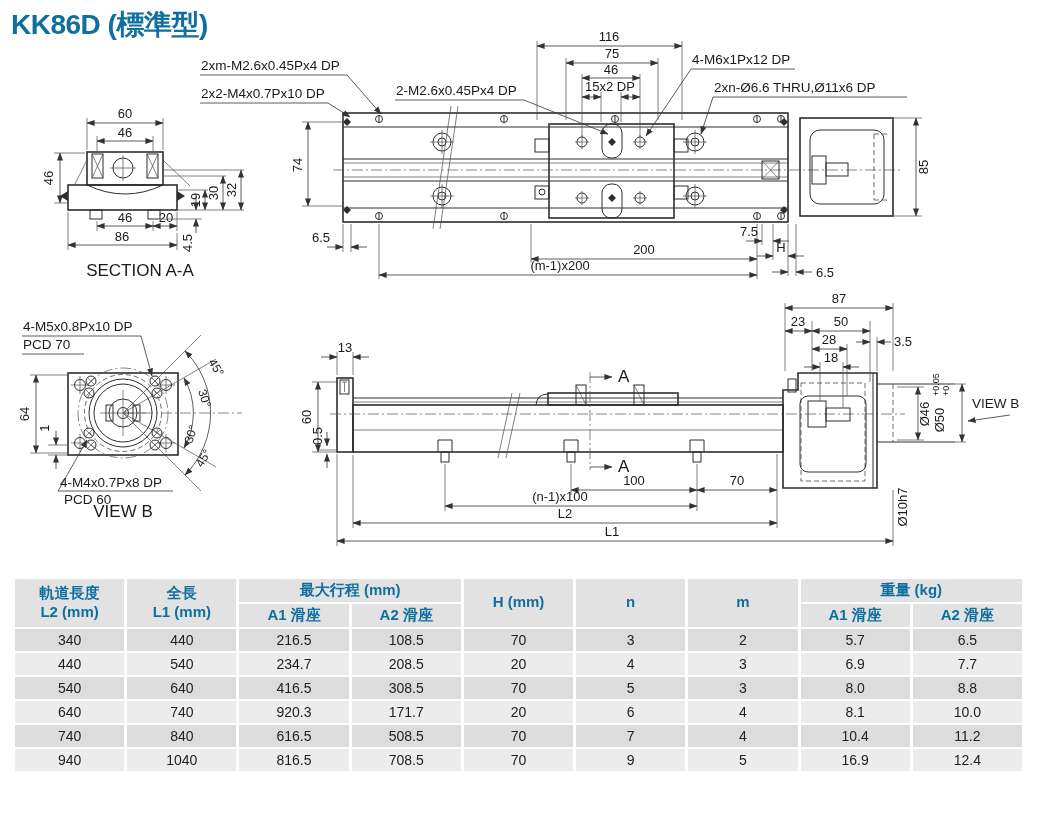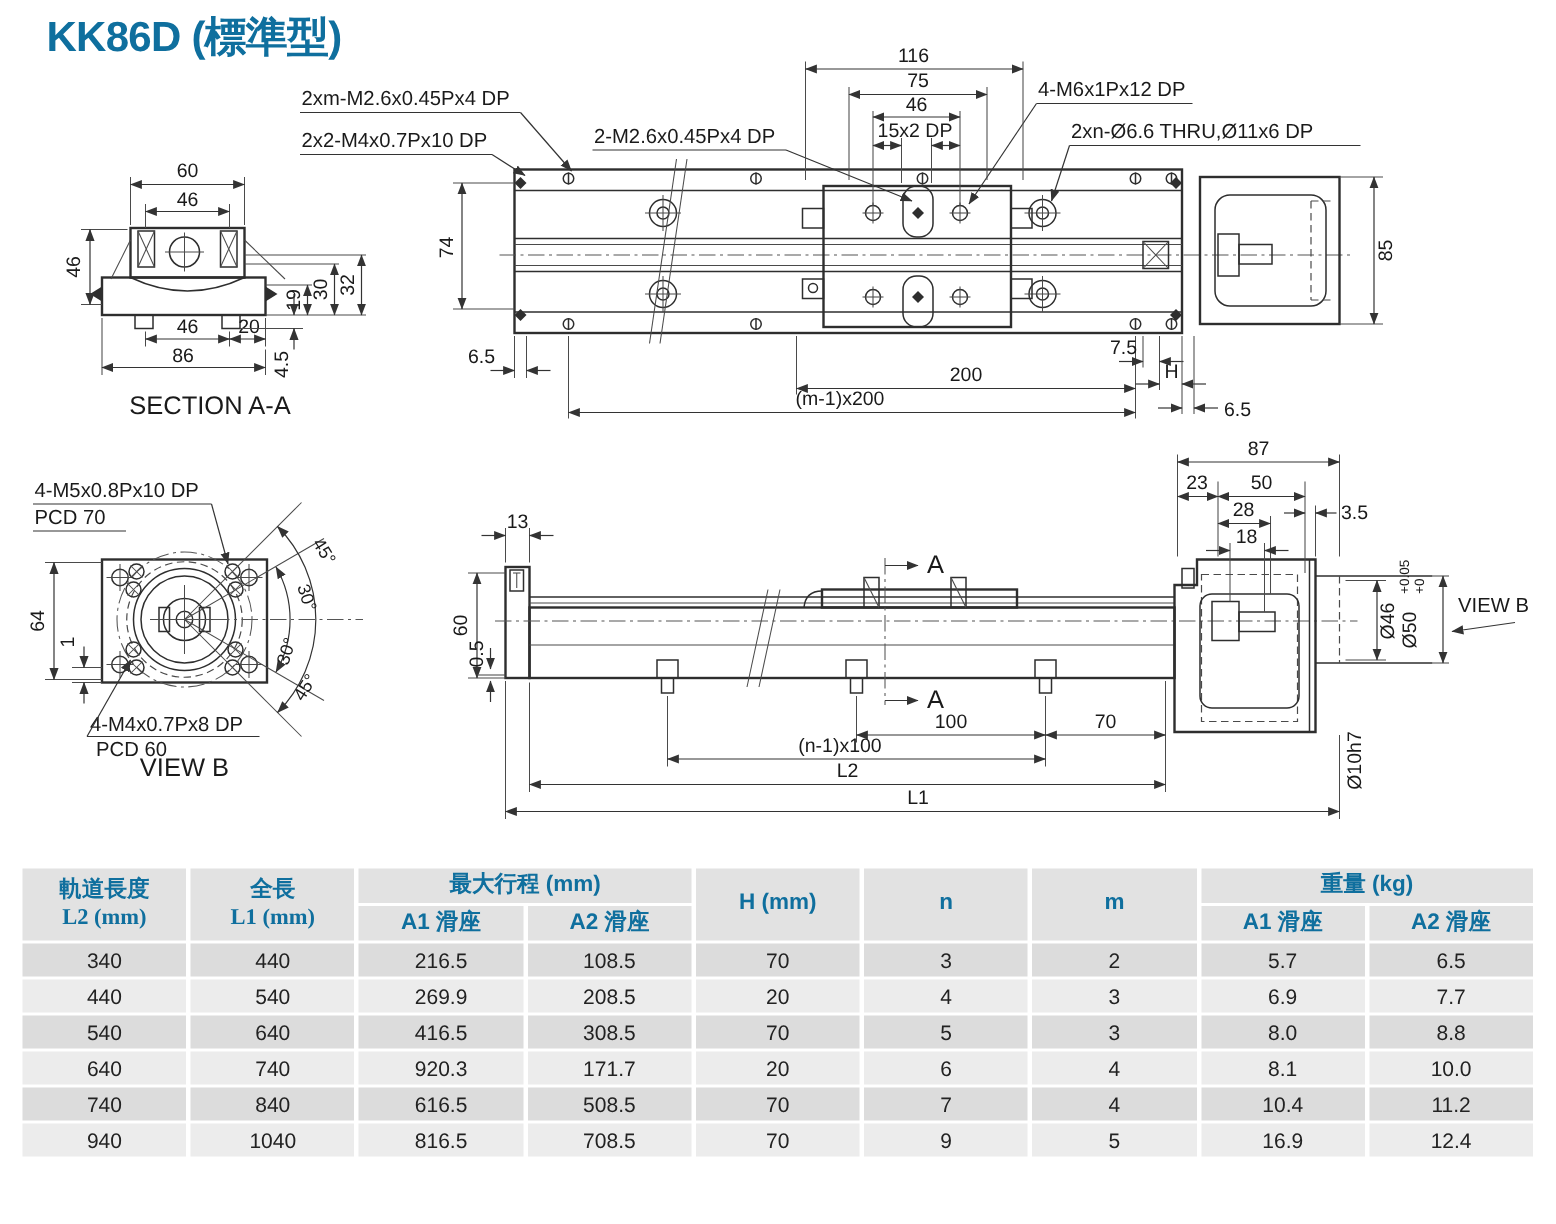--- a/index.html
+++ b/index.html
@@ -1,39 +1,39 @@
 <!DOCTYPE html>
 <html style="--accent: #0f6f9e;"><head>
 <meta charset="utf-8">
 <style>
   html,body{margin:0;padding:0;background:#fff;}
   body{width:1037px;height:816px;position:relative;overflow:hidden;
        font-family:"Liberation Sans",sans-serif;}
   .title{position:absolute;left:11px;top:6px;font-size:28px;font-weight:800;
-         letter-spacing:-0.5px;color:var(--accent,#0f6f9e);margin-left:20px;}
+         letter-spacing:-0.5px;color:var(--accent,#0f6f9e);}
   svg{position:absolute;left:0;top:0;}
   
   .st0{fill:none;stroke:#2e2e2e;stroke-width:1.6;}
   .st1{fill:none;stroke:#2e2e2e;stroke-width:1;}
   .st2{fill:none;stroke:#4a4a4a;stroke-width:0.7;}
   .dim{fill:none;stroke:#333;stroke-width:0.8;}
   .cl{fill:none;stroke:#555;stroke-width:0.7;stroke-dasharray:11 3 2 3;}
   .hd{fill:none;stroke:#4a4a4a;stroke-width:0.8;stroke-dasharray:5 3;}
   .fil{fill:#2e2e2e;stroke:none;}
   text{fill:#1a1a1a;font-family:"Liberation Sans",sans-serif;font-size:13px;}
   .cap{font-size:17px;}
   .ang{font-size:12px;}
   .tol{font-size:9px;}
   .lbl{font-size:13.5px;}
   
   .tablewrap{position:absolute;left:12px;top:577px;width:1013px;}
   table{width:100%;border-collapse:separate;border-spacing:3px 2px;table-layout:fixed;}
   th{background:#e2e2e2;color:var(--accent,#0f6f9e);font-weight:bold;
      font-size:15px;padding:2px 0;line-height:1.25;}
-  th span{display:block;font-family:Liberation Serif, serif;}
+  th span{display:block;}
   td{text-align:center;font-size:14px;color:#222;padding:3px 0;}
   tbody tr:nth-child(odd) td{background:#dcdcdc;}
   tbody tr:nth-child(even) td{background:#ececec;}
 </style>
 </head>
 <body>
 
 <div class="title">KK86D (標準型)</div>
 
 <svg width="1037" height="572" viewBox="0 0 1037 572">
@@ -519,21 +519,21 @@
         <td>108.5</td>
         <td>70</td>
         <td>3</td>
         <td>2</td>
         <td>5.7</td>
         <td>6.5</td>
       </tr>
       <tr>
         <td>440</td>
         <td>540</td>
-        <td>269.9</td>
+        <td>234.7</td>
         <td>208.5</td>
         <td>20</td>
         <td>4</td>
         <td>3</td>
         <td>6.9</td>
         <td>7.7</td>
       </tr>
       <tr>
         <td>540</td>
         <td>640</td>

